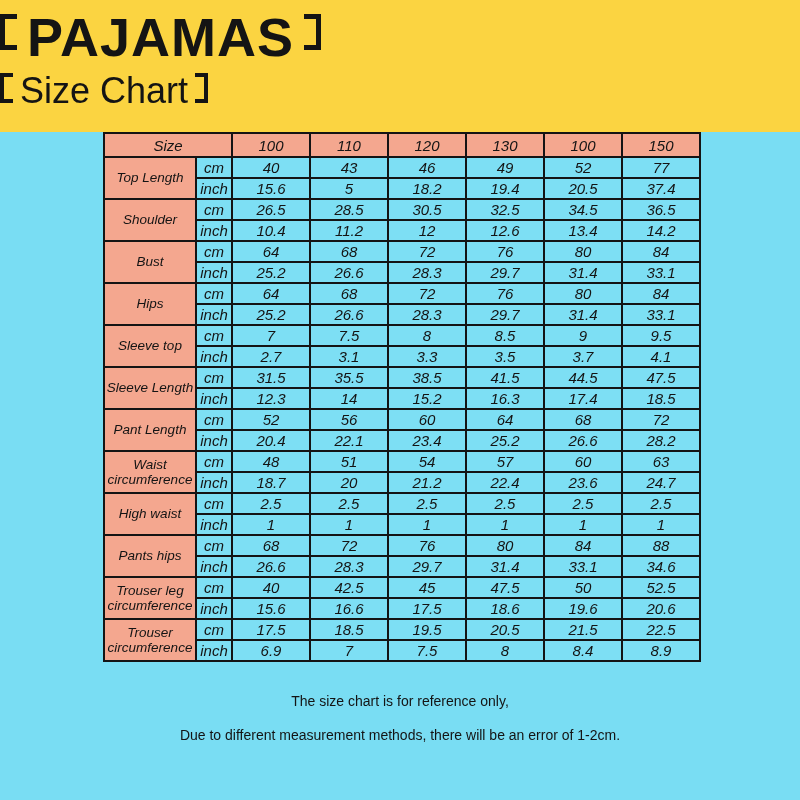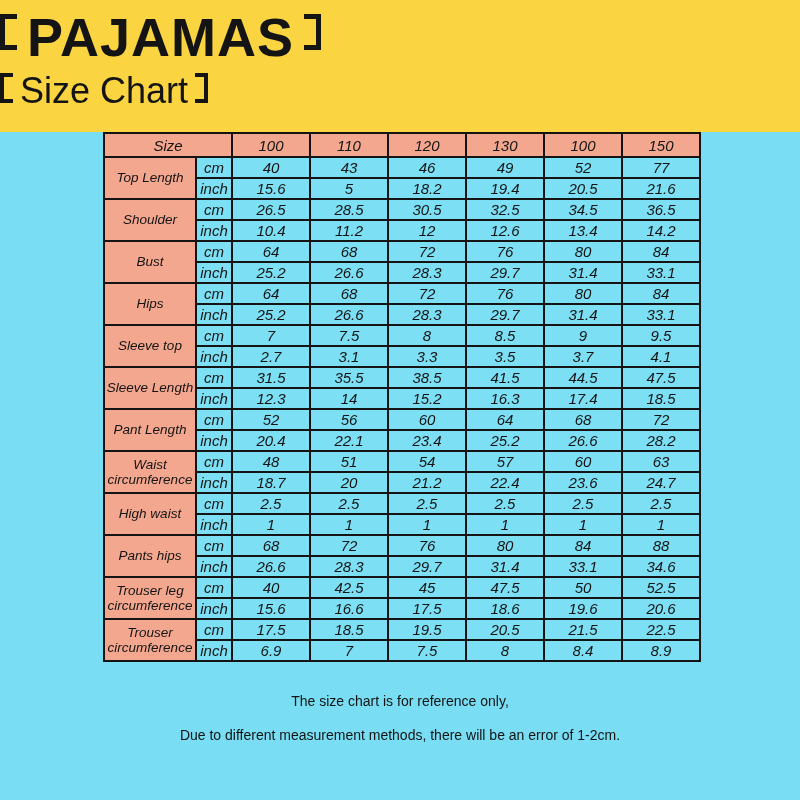--- a/index.html
+++ b/index.html
@@ -102,21 +102,21 @@
         <td>52</td>
         <td>77</td>
       </tr>
       <tr>
         <td class="unit">inch</td>
         <td>15.6</td>
         <td>5</td>
         <td>18.2</td>
         <td>19.4</td>
         <td>20.5</td>
-        <td>21.6</td>
+        <td>37.4</td>
       </tr>
       <tr>
         <td class="lbl rowlbl" rowspan="2">Shoulder</td>
         <td class="unit">cm</td>
         <td>26.5</td>
         <td>28.5</td>
         <td>30.5</td>
         <td>32.5</td>
         <td>34.5</td>
         <td>36.5</td>

